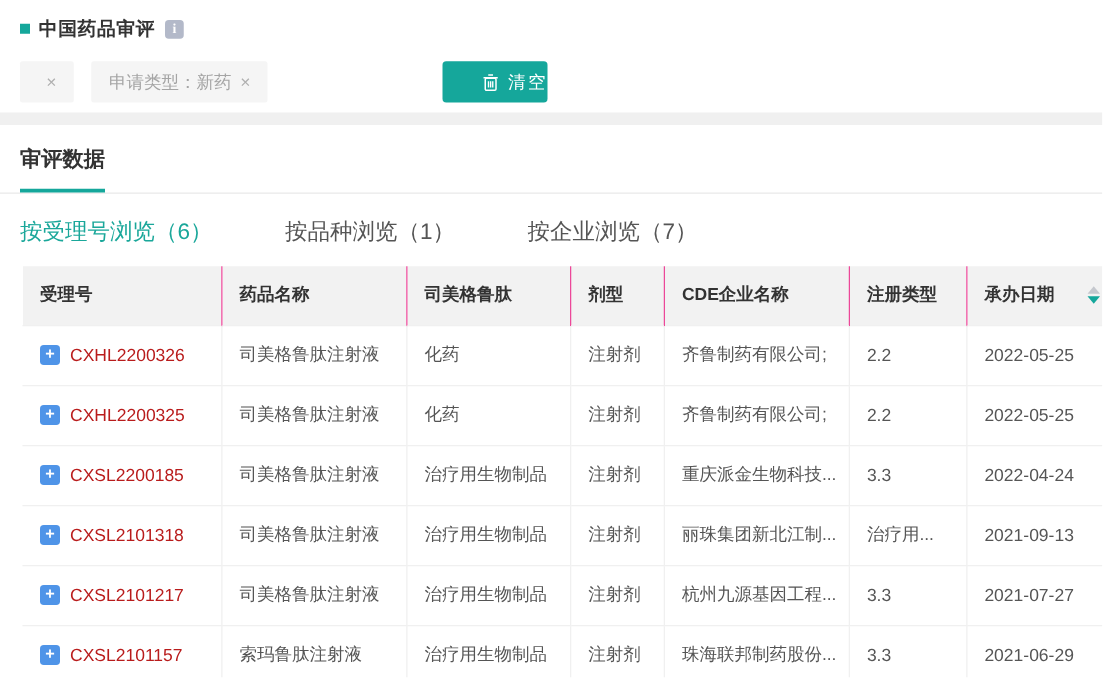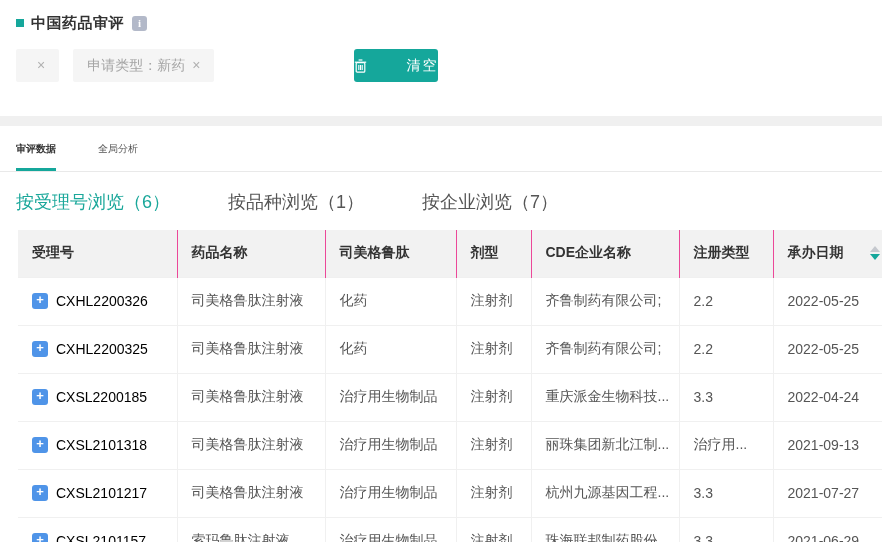--- a/index.html
+++ b/index.html
@@ -10,21 +10,21 @@
   }
   .screen {
     position: relative;
     width: 882px;
     height: 542px;
     background: #fff;
     overflow: hidden;
   }
 
   
-  .top-section { padding: 12px 0 0 16px; height: 116px; }
+  .top-section { padding: 12px 0 0 16px; height: 90px; }
   .title-row { display: flex; align-items: center; height: 22px; }
   .bullet {
     width: 8px; height: 8px; background: #15a79b;
     display: inline-block; margin-right: 7px;
   }
   .page-title { font-size: 15px; font-weight: bold; color: #333; letter-spacing: .5px; }
   .info-icon {
     width: 15px; height: 15px; margin-left: 8px;
     background: #b3b9c9; border-radius: 3px;
     color: #fff; font-size: 11px; font-weight: bold;
@@ -38,36 +38,36 @@
     height: 33px; line-height: 33px; padding: 0 14px;
     border-radius: 2px; margin-right: 14px; cursor: default;
     display: inline-flex; align-items: center;
   }
   .chip .chip-close { margin-left: 7px; color: #b0b0b0; font-size: 14px; cursor: pointer; }
   .clear-btn {
     margin-left: 126px;
     background: #15a79b; color: #fff; border: none;
     height: 33px; min-width: 84px; padding: 0 0;
     font-size: 14px; border-radius: 3px; cursor: pointer;
-    display: inline-flex; align-items: center; justify-content: space-between;
+    display: inline-flex; align-items: center; justify-content: flex-end;
     letter-spacing: 2px;
   }
   .clear-btn svg { margin-right: 7px; }
 
   
   .section-divider { width: 100%; height: 10px; background: #f0f0f0; }
 
   
   .tabs-row {
     padding: 16px 16px 0 16px;
     border-bottom: 1px solid #e9e9e9;
     display: flex;
   }
   .tab {
-    font-size: 10px; color: #555; padding-bottom: 12px;
+    font-size: 17px; color: #555; padding-bottom: 12px;
     margin-right: 42px; cursor: pointer;
     border-bottom: 3px solid transparent;
   }
   .tab.active { color: #333; font-weight: bold; border-bottom-color: #15a79b; }
 
   
   .view-links { padding: 18px 16px 0 16px; display: flex; }
   .view-link { font-size: 18px; color: #555; margin-right: 58px; cursor: pointer; }
   .view-link.active { color: #1aa79a; }
 
@@ -94,21 +94,21 @@
   }
   tbody tr:first-child td { border-top: 1px solid #f0f0f0; }
   tbody td:last-child { border-right: none; }
   .acc-cell { display: flex; align-items: center; }
   .plus-btn {
     width: 16px; height: 16px; background: #4f94e8; border-radius: 3px;
     color: #fff; font-size: 13px; line-height: 14px; text-align: center;
     display: inline-block; margin-right: 8px; cursor: pointer;
     font-weight: bold; flex: 0 0 16px;
   }
-  .acc-link { color: #000000; text-decoration: none; cursor: pointer; }
+  .acc-link { color: #b91c1c; text-decoration: none; cursor: pointer; }
   .sort-th { display: flex; align-items: center; justify-content: space-between; padding-right: 2px; }
   .sorter { display: inline-flex; flex-direction: column; align-items: center; }
   .caret-up {
     width: 0; height: 0; border-left: 5px solid transparent;
     border-right: 5px solid transparent; border-bottom: 6px solid #c5c8ce;
     margin-bottom: 2px;
   }
   .caret-down {
     width: 0; height: 0; border-left: 5px solid transparent;
     border-right: 5px solid transparent; border-top: 6px solid #15a79b;
@@ -144,21 +144,20 @@
         </svg>
         <span>清空</span>
       </button>
     </div>
   </div>
 
   <div class="section-divider"></div>
 
   <div class="tabs-row">
     <div class="tab active">审评数据</div>
-    <div class="tab">全局分析</div>
   </div>
 
   <div class="view-links">
     <span class="view-link active">按受理号浏览（6）</span>
     <span class="view-link">按品种浏览（1）</span>
     <span class="view-link">按企业浏览（7）</span>
   </div>
 
   <div class="table-wrap">
     <table>

